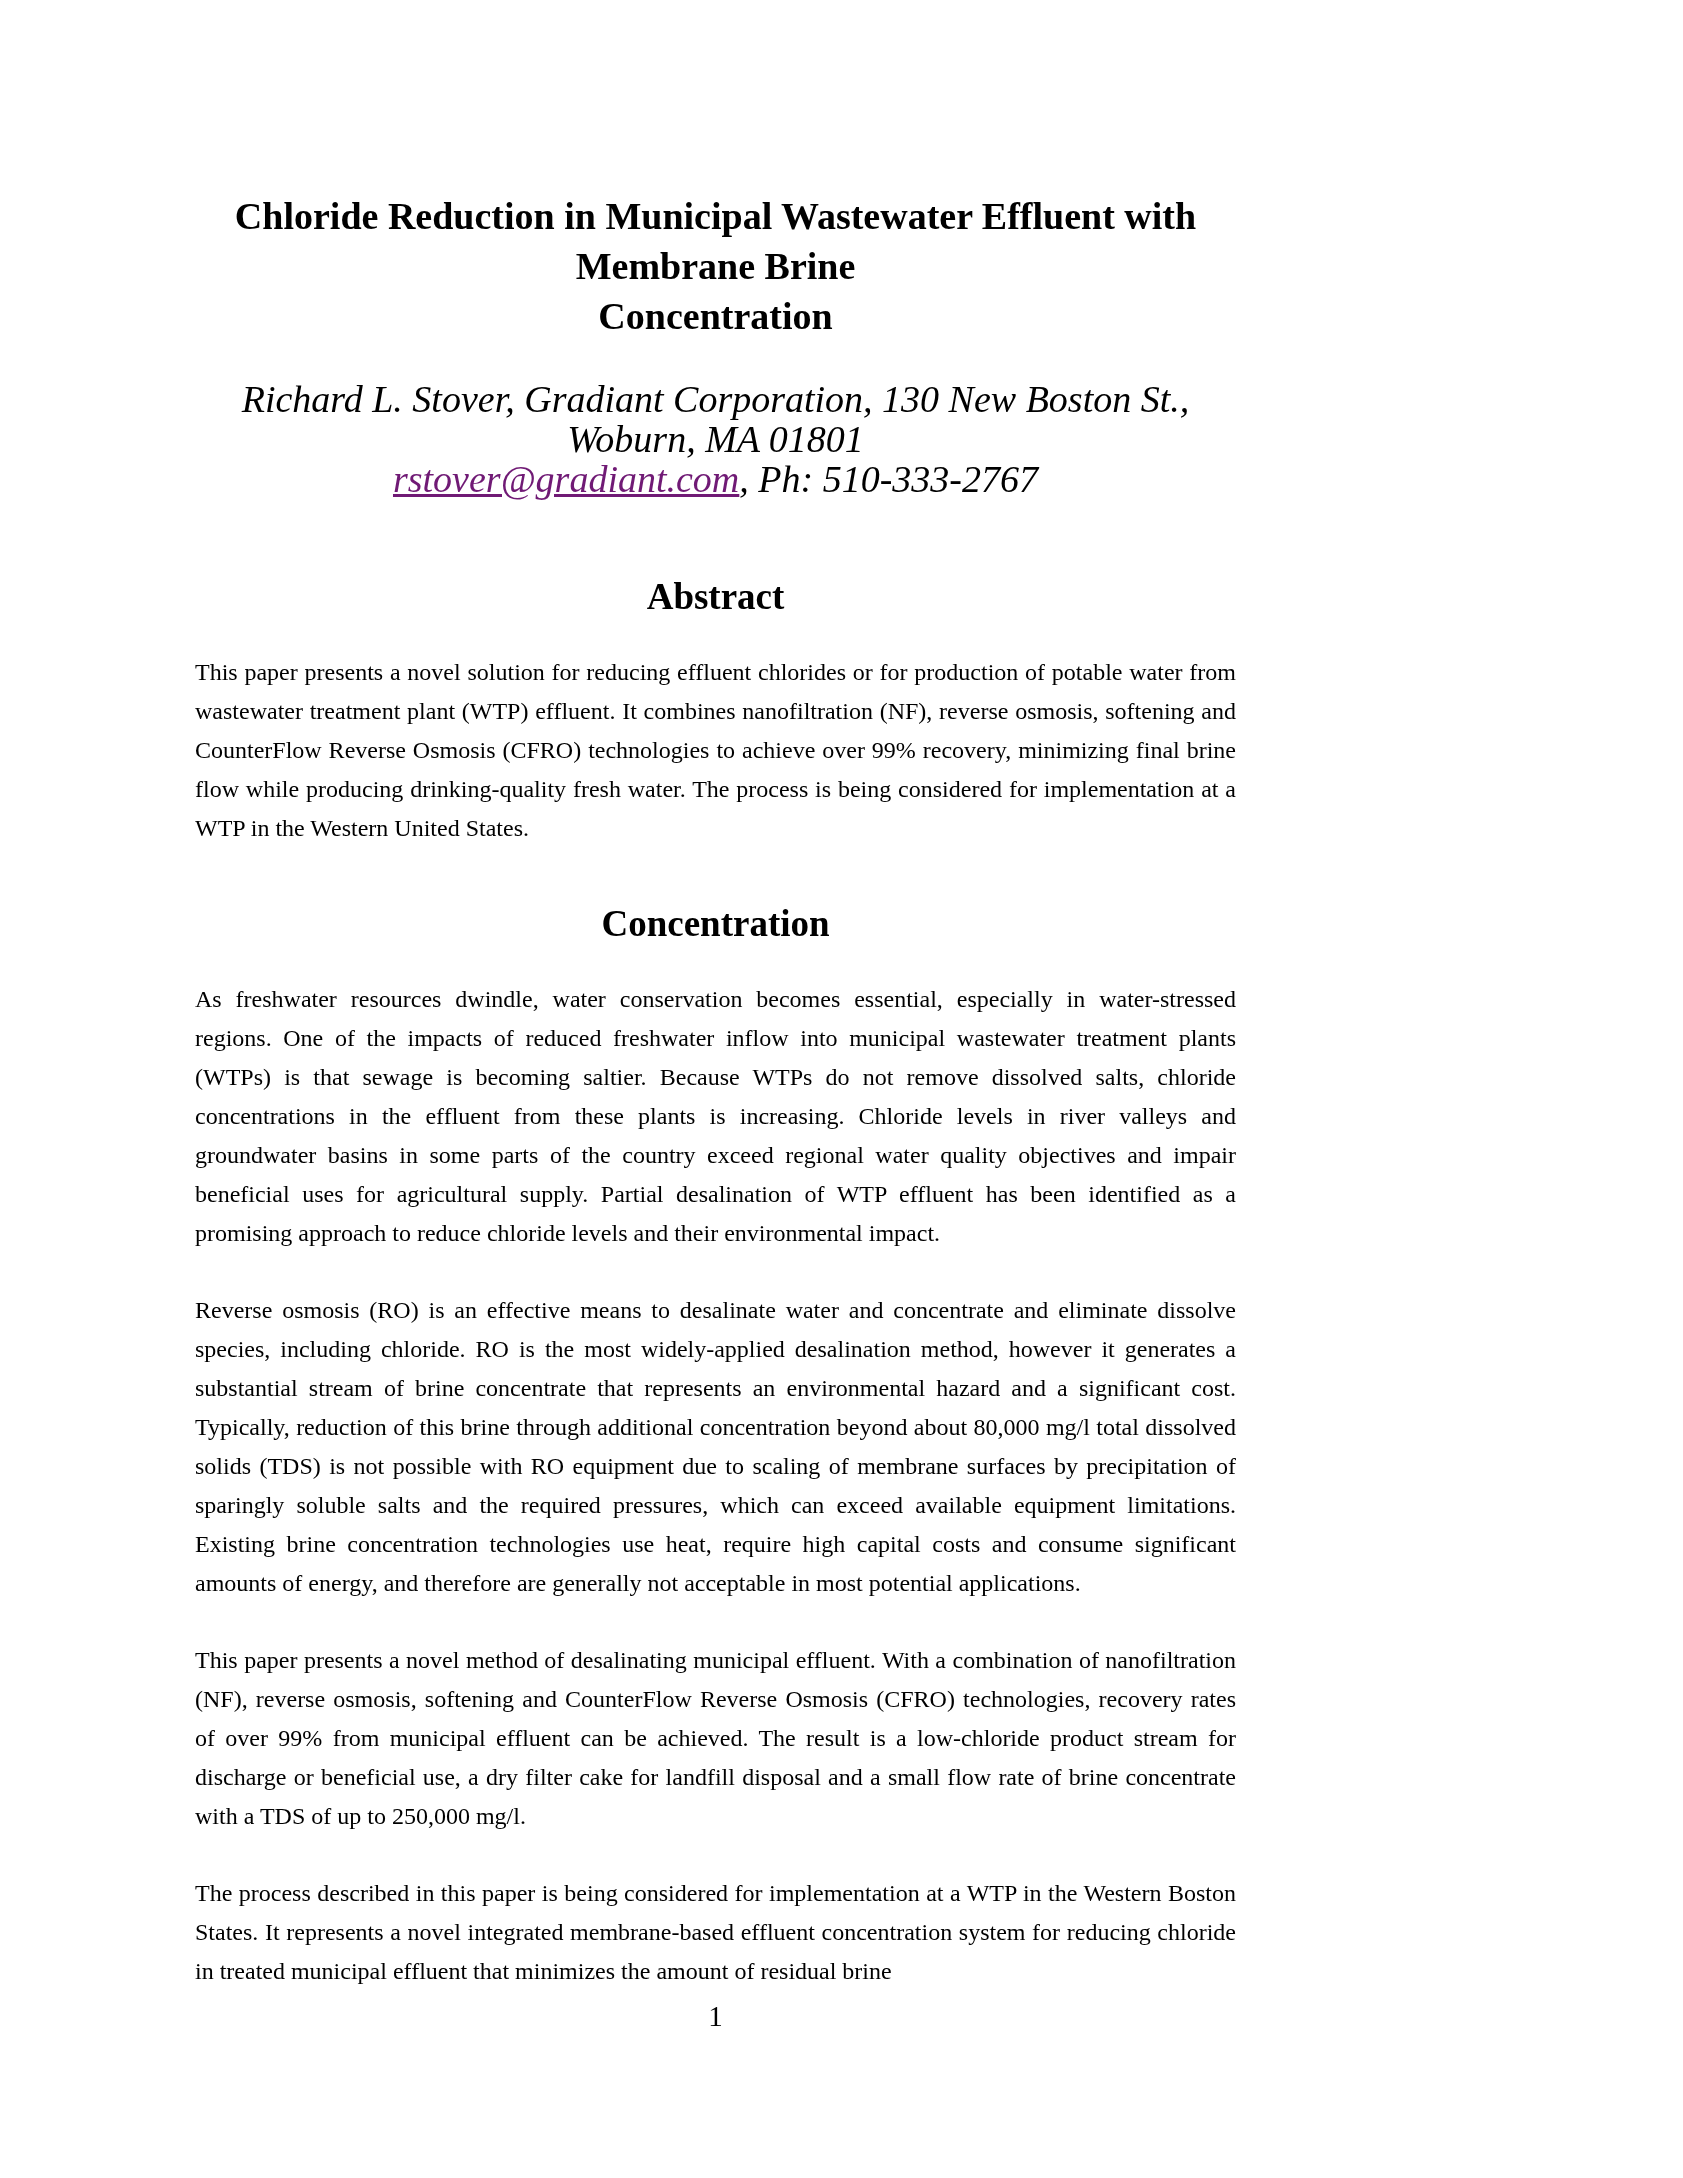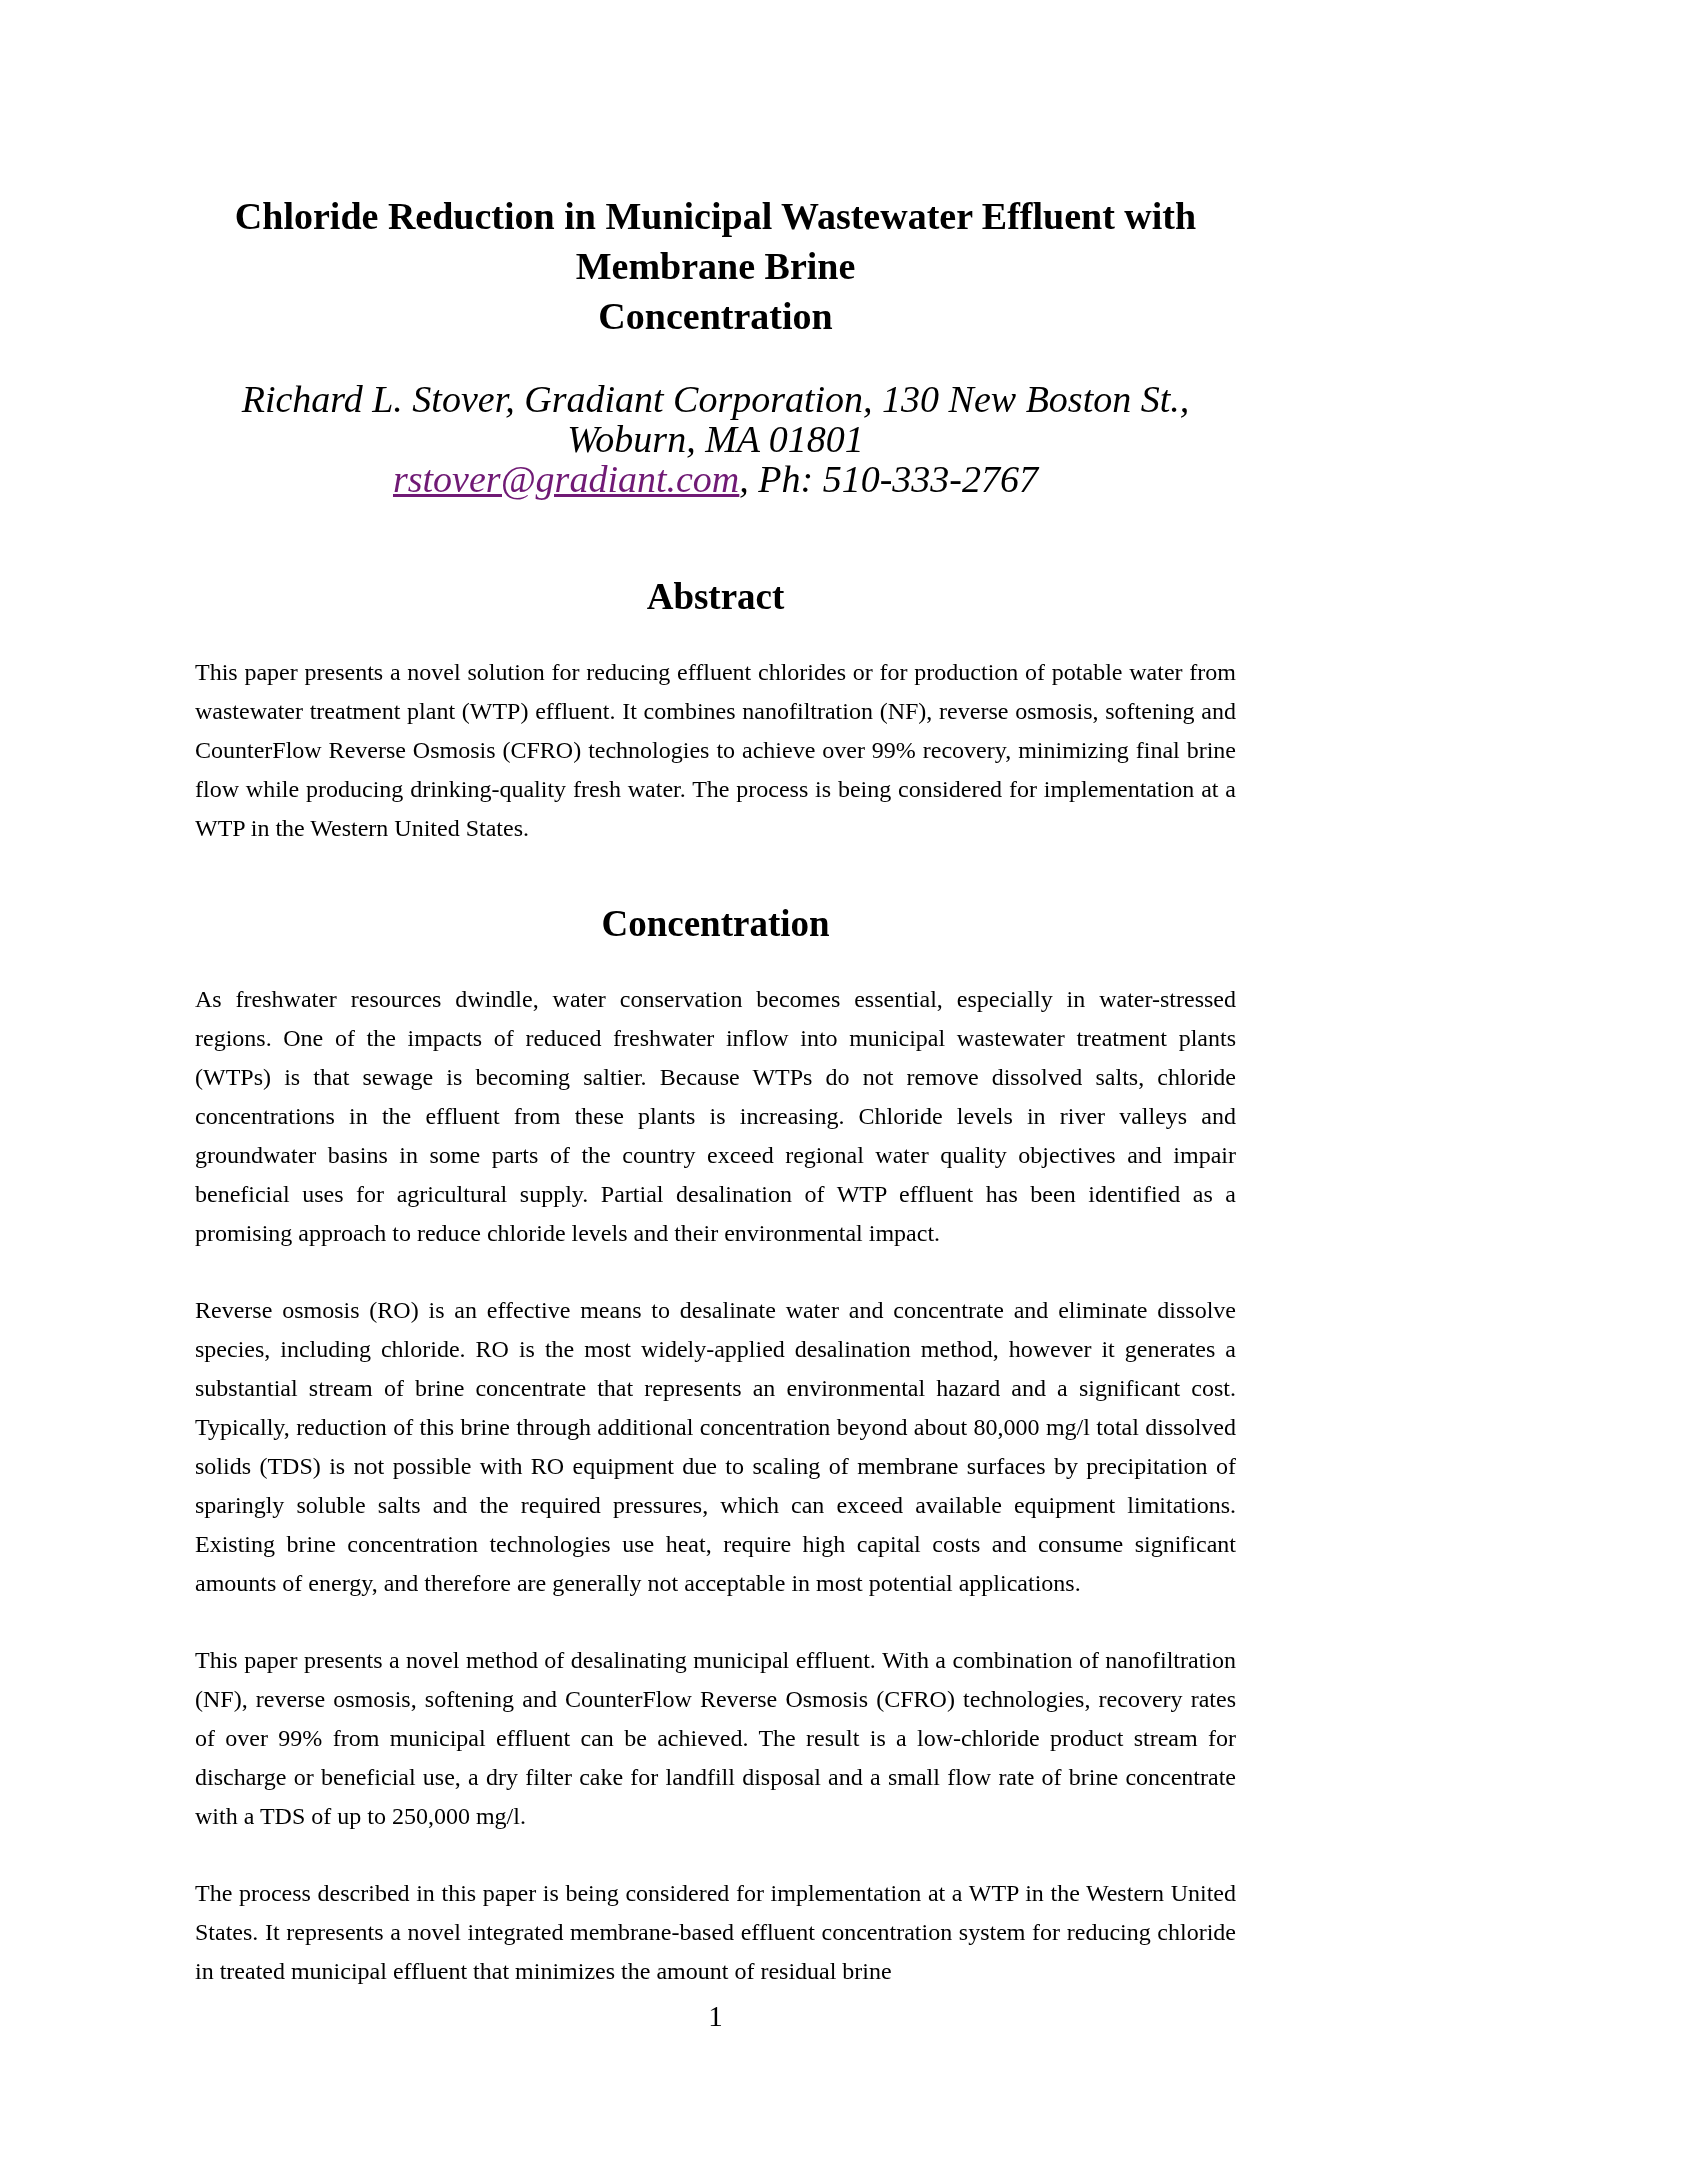--- a/index.html
+++ b/index.html
@@ -86,18 +86,18 @@
   <p class="para para-first">This paper presents a novel solution for reducing effluent chlorides or for production of potable water from wastewater treatment plant (WTP) effluent. It combines nanofiltration (NF), reverse osmosis, softening and CounterFlow Reverse Osmosis (CFRO) technologies to achieve over 99% recovery, minimizing final brine flow while producing drinking-quality fresh water. The process is being considered for implementation at a WTP in the Western United States.</p>
 
   <h2 class="section-heading heading-introduction">Concentration</h2>
 
   <p class="para para-first">As freshwater resources dwindle, water conservation becomes essential, especially in water-stressed regions. One of the impacts of reduced freshwater inflow into municipal wastewater treatment plants (WTPs) is that sewage is becoming saltier. Because WTPs do not remove dissolved salts, chloride concentrations in the effluent from these plants is increasing. Chloride levels in river valleys and groundwater basins in some parts of the country exceed regional water quality objectives and impair beneficial uses for agricultural supply. Partial desalination of WTP effluent has been identified as a promising approach to reduce chloride levels and their environmental impact.</p>
 
   <p class="para">Reverse osmosis (RO) is an effective means to desalinate water and concentrate and eliminate dissolve species, including chloride. RO is the most widely-applied desalination method, however it generates a substantial stream of brine concentrate that represents an environmental hazard and a significant cost. Typically, reduction of this brine through additional concentration beyond about 80,000 mg/l total dissolved solids (TDS) is not possible with RO equipment due to scaling of membrane surfaces by precipitation of sparingly soluble salts and the required pressures, which can exceed available equipment limitations. Existing brine concentration technologies use heat, require high capital costs and consume significant amounts of energy, and therefore are generally not acceptable in most potential applications.</p>
 
   <p class="para">This paper presents a novel method of desalinating municipal effluent. With a combination of nanofiltration (NF), reverse osmosis, softening and CounterFlow Reverse Osmosis (CFRO) technologies, recovery rates of over 99% from municipal effluent can be achieved. The result is a low-chloride product stream for discharge or beneficial use, a dry filter cake for landfill disposal and a small flow rate of brine concentrate with a TDS of up to 250,000 mg/l.</p>
 
-  <p class="para">The process described in this paper is being considered for implementation at a WTP in the Western United States. It represents a novel integrated membrane-based effluent concentration system for reducing chloride in treated municipal effluent that minimizes the amount of residual brine</p>
+  <p class="para">The process described in this paper is being considered for implementation at a WTP in the Western Boston States. It represents a novel integrated membrane-based effluent concentration system for reducing chloride in treated municipal effluent that minimizes the amount of residual brine</p>
 
   <div class="page-number">1</div>
 
 </div>
 
 
 </body></html>

